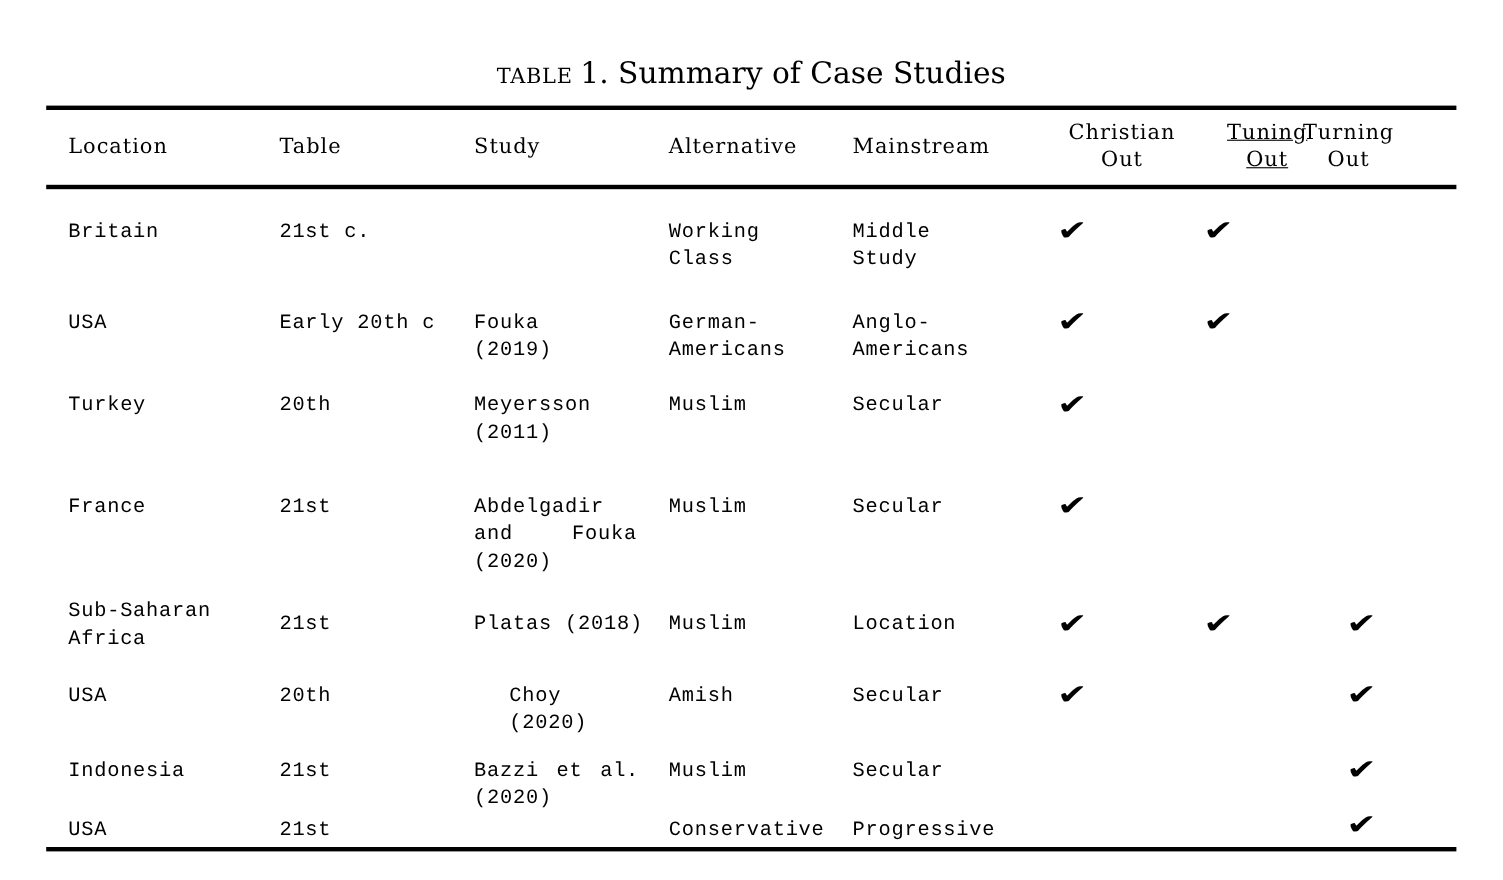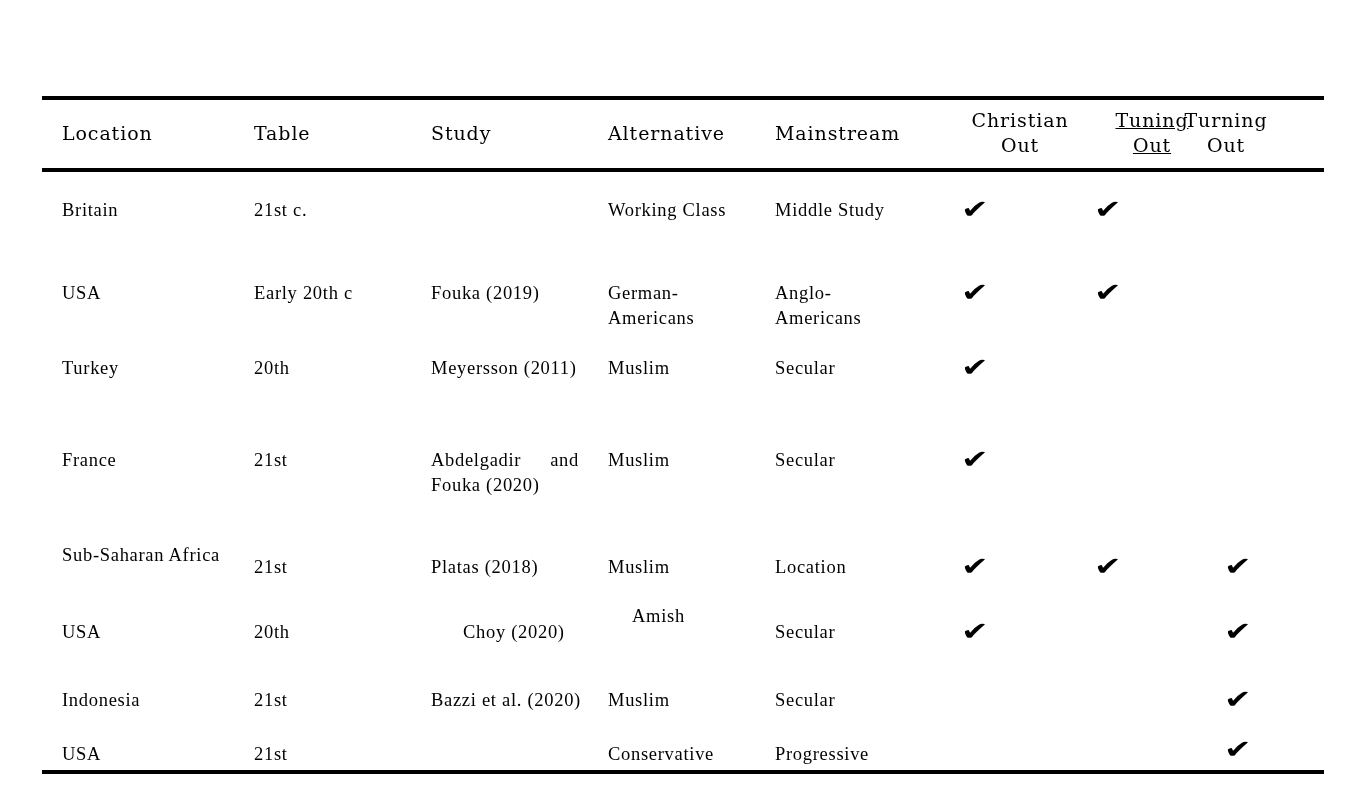--- a/index.html
+++ b/index.html
@@ -75,21 +75,21 @@
   }
   .hcell.two-line {
     top: 0px;
     text-align: center;
     line-height: 25px;
   }
 
   
   .bcell {
     position: absolute;
-    font-family: Liberation Serif, serif;
+    font-family: Liberation Mono, monospace;
     font-size: 18.5px;
     line-height: 25px;
     letter-spacing: 0.7px;
     white-space: pre-line;
   }
   .bcell.justify {
     text-align: justify;
     text-align-last: left;
     white-space: normal;
   }
@@ -102,20 +102,23 @@
     color: #000000;
     transform: scaleX(1.18) scaleY(0.92);
     transform-origin: center center;
   }
 </style>
 </head>
 <body>
 
 <div class="page">
 
+  <div class="table-title">
+    <span class="title-smallcaps">Table</span><span class="title-gap"></span><span class="title-rest">1.  Summary of Case Studies</span>
+  </div>
 
   <div class="rule rule-top"></div>
   <div class="rule rule-header"></div>
   <div class="rule rule-bottom"></div>
 
   <div class="header-row">
     <div class="hcell" style="left:20px;">Location</div>
     <div class="hcell" style="left:212px;">Table</div>
     <div class="hcell" style="left:389px;">Study</div>
     <div class="hcell" style="left:566px;">Alternative</div>
@@ -181,21 +184,21 @@
     <div class="bcell" style="left:775px; top:555px; width:140px;">Location</div>
     <div class="check" style="left:963px;  top:553px;">✔</div>
     <div class="check" style="left:1096px; top:553px;">✔</div>
     <div class="check" style="left:1226px; top:553px;">✔</div>
   </div>
 
   <div>
     <div class="bcell" style="left:62px;  top:620px; width:160px;">USA</div>
     <div class="bcell" style="left:254px; top:620px; width:150px;">20th</div>
     <div class="bcell" style="left:431px; top:620px; width:120px;margin-left:32px;">Choy (2020)</div>
-    <div class="bcell" style="left:608px; top:604px; width:140px;margin-left:24px;">Amish</div>
+    <div class="bcell" style="left:608px; top:620px; width:140px;">Amish</div>
     <div class="bcell" style="left:775px; top:620px; width:140px;">Secular</div>
     <div class="check" style="left:963px;  top:618px;">✔</div>
     <div class="check" style="left:1226px; top:618px;">✔</div>
   </div>
 
   <div>
     <div class="bcell" style="left:62px;  top:688px; width:165px;">Indonesia</div>
     <div class="bcell" style="left:254px; top:688px; width:150px;">21st</div>
     <div class="bcell justify" style="left:431px; top:688px; width:150px;">Bazzi et al. (2020)</div>
     <div class="bcell" style="left:608px; top:688px; width:140px;">Muslim</div>

